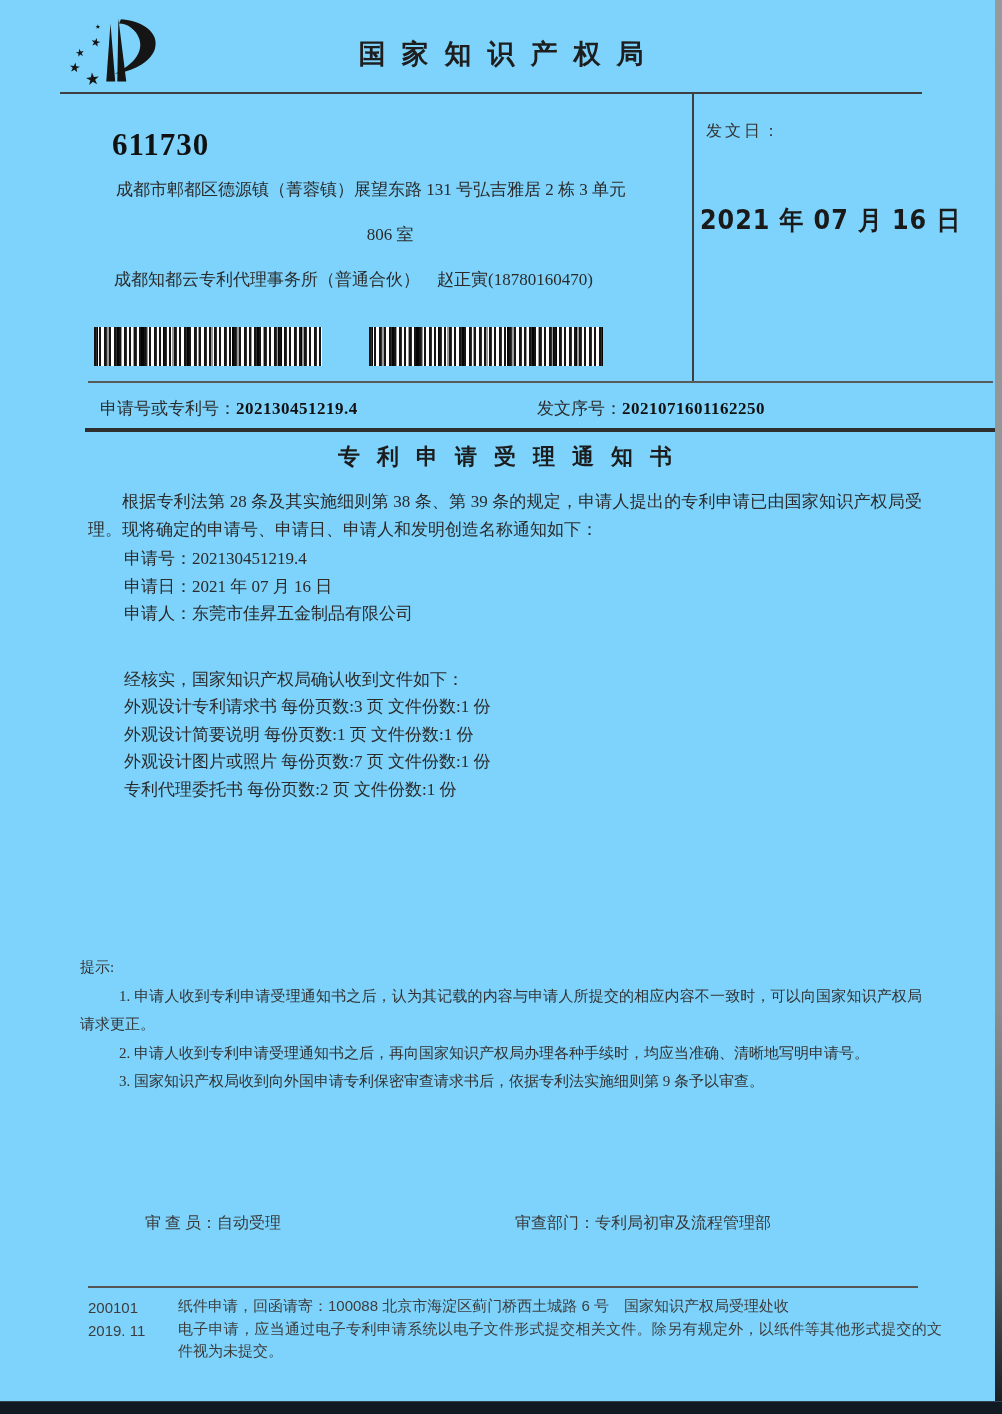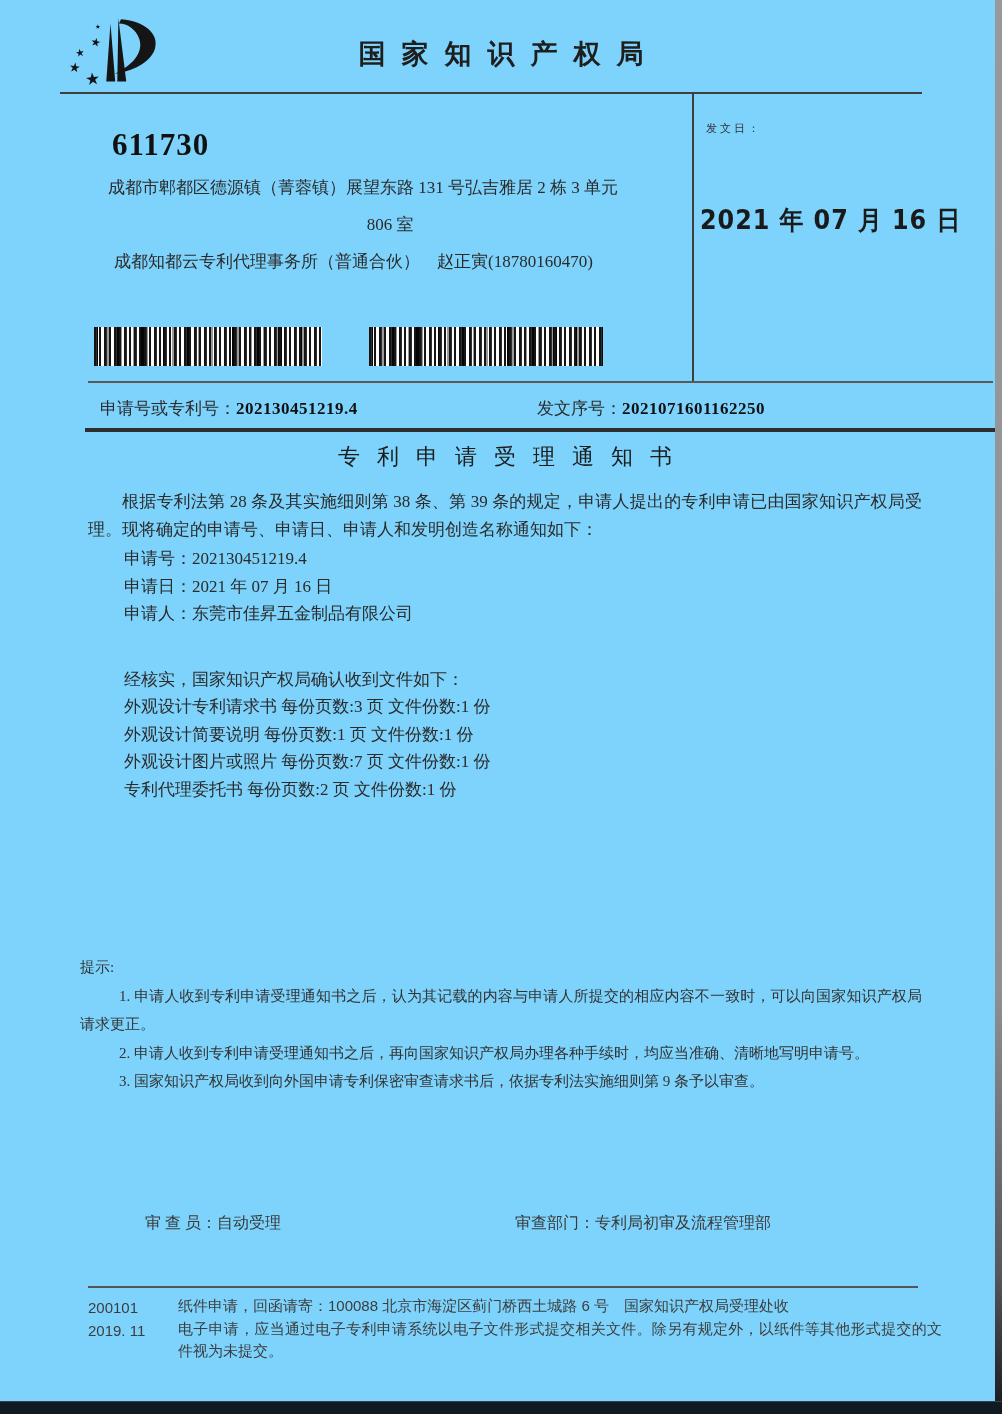--- a/index.html
+++ b/index.html
@@ -30,25 +30,25 @@
   }
   .rule{position:absolute;background:#3f3f3f;}
   .rule-header{left:60px;top:92px;width:862px;height:2px;}
   .rule-boxv{left:692px;top:92px;width:2px;height:290px;}
   .rule-boxbottom{left:88px;top:381px;width:905px;height:2px;background:#5a5a5a;}
   .rule-thick{left:85px;top:428px;width:910px;height:4px;background:#2e2e2e;}
   .rule-footer{left:88px;top:1286px;width:830px;height:2px;background:#555;}
   
   .recipient{position:absolute;left:100px;top:130px;width:580px;font-size:17px;line-height:29px;}
   .recipient-code{font-size:31px;font-weight:bold;color:#111;margin:0 0 14px 12px;letter-spacing:1px;}
-  .addr1{margin:8px;}
-  .addr2{margin:8px;text-align:center;}
+  .addr1{margin:16px;}
+  .addr2{margin:16px;text-align:center;}
   .agency{margin:0 0 0 14px;}
   
-  .issue-label{position:absolute;left:706px;top:121px;font-size:11px;letter-spacing:3px;color:#333;}
+  .issue-label{position:absolute;left:706px;top:121px;font-size:16px;letter-spacing:3px;color:#333;}
   .issue-value{
     position:absolute;left:700px;top:203px;
     font-family:"DejaVu Sans","Liberation Sans",sans-serif;
     font-size:26px;font-weight:bold;color:#1a1a1a;letter-spacing:1px;
     transform:scaleX(0.92);transform-origin:left center;white-space:nowrap;
   }
   
   .barcode{
     position:absolute;top:327px;height:39px;background-color:#fdfdfd;
     background-image:
@@ -61,21 +61,21 @@
   .barcode-right{left:369px;width:234px;}
   
   .ref-row{position:absolute;top:397px;left:0;width:1002px;font-size:17px;white-space:nowrap;}
   .ref-app{position:absolute;left:100px;}
   .ref-serial{position:absolute;left:537px;}
   .ref-row b{font-weight:bold;color:#111;letter-spacing:0.5px;}
   
   .content{position:absolute;left:88px;top:432px;width:834px;}
   .notice-title{
     margin:10px 0 0 0;text-align:center;
-    font-size:22px;font-weight:normal;color:#1c1c1c;
+    font-size:22px;font-weight:bold;color:#1c1c1c;
     letter-spacing:17px;text-indent:17px;
   }
   .intro{margin:16px 0 0 0;font-size:17px;line-height:28px;text-indent:2em;text-align:justify;}
   .fields{margin:1px 0 0 0;}
   .field-line,.recv-line{font-size:17px;line-height:27.5px;padding-left:36px;}
   .received{margin:38px 0 0 0;}
   
   .tips{margin:150px 0 0 -8px;font-size:15px;line-height:28.5px;color:#333;}
   .tips-heading{font-weight:normal;}
   .tip-item{text-indent:2.6em;text-align:justify;}

